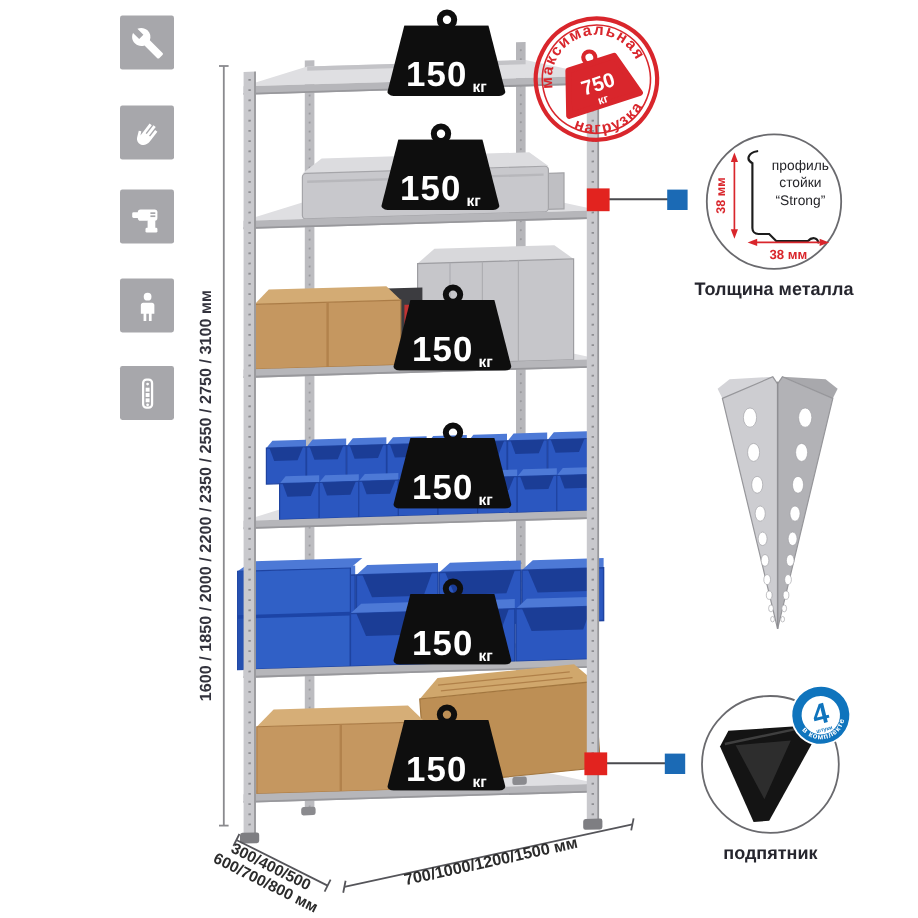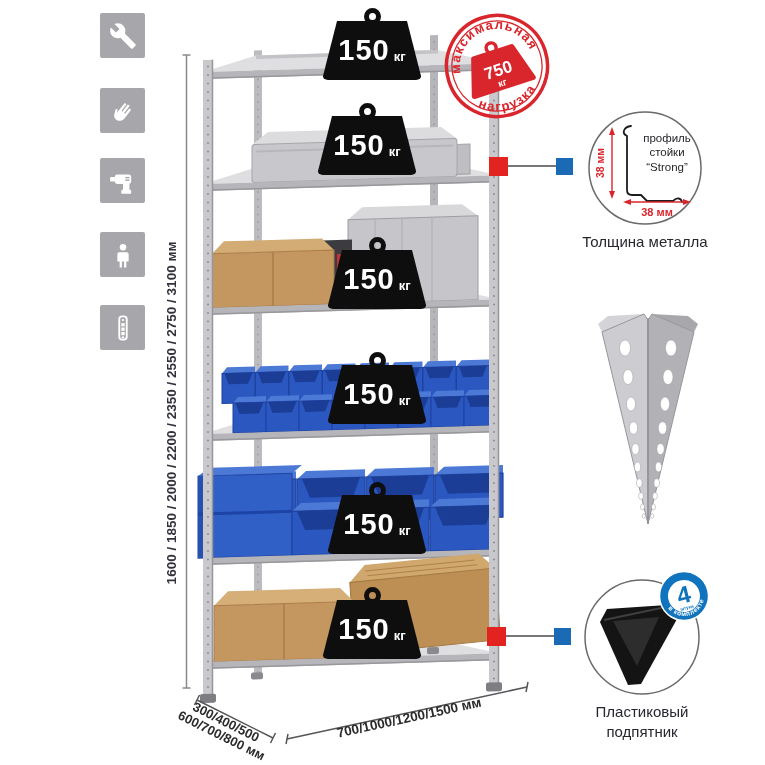--- a/index.html
+++ b/index.html
@@ -9,25 +9,25 @@
   svg text{font-family:"Liberation Sans",sans-serif;}
   
   .tile{position:absolute;left:100px;width:45px;height:45px;background:#a7a7ab;border-radius:2px;
         display:flex;align-items:center;justify-content:center;z-index:2;}
   
   .weight{position:absolute;width:100px;height:72px;z-index:5;}
   .w-ring{position:absolute;left:42px;top:0;width:17px;height:17px;box-sizing:border-box;
           border:5px solid #0e0e0e;border-radius:50%;}
   .w-body{position:absolute;left:0;top:13px;width:100px;height:59px;background:#0e0e0e;
           clip-path:polygon(15% 0,85% 0,100% 100%,0 100%);
-          display:flex;align-items:center;justify-content:center;gap:4px;border-radius:6px;}
+          display:flex;align-items:flex-end;justify-content:center;gap:4px;border-radius:6px;}
   .w-body b{color:#fff;font-size:29px;font-weight:bold;letter-spacing:1px;}
   .w-body small{color:#fff;font-size:13px;font-weight:bold;margin-top:12px;}
   
-  .caption{position:absolute;width:180px;text-align:center;font-size:15px;font-weight:normal;
+  .caption{position:absolute;width:180px;text-align:center;font-size:15px;font-weight:bold;
            color:#26262e;line-height:1.32;z-index:2;}
 </style>
 </head>
 <body>
 
 <div id="canvas">
 
   <svg id="scene" width="765" height="765" viewBox="0 0 765 765">
     <defs>
       <g id="binS">
@@ -352,17 +352,16 @@
     <span class="w-body">
         <b>150</b>
         <small>кг</small>
       </span>
   </div>
 
   <div class="caption" style="left:555px;top:232px">
     <div>Толщина металла</div>
   </div>
   <div class="caption" style="left:552px;top:702px">
-    <div>Пластиковый</div>
     <div>подпятник</div>
   </div>
 
 </div>
 
 </body></html>

